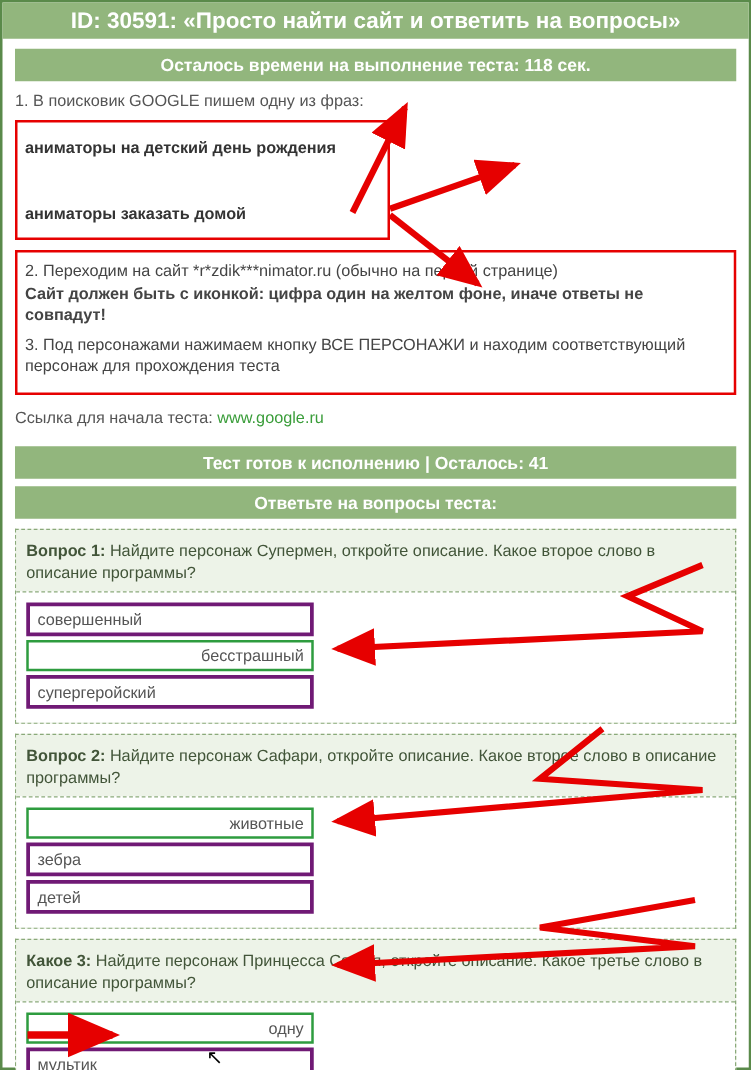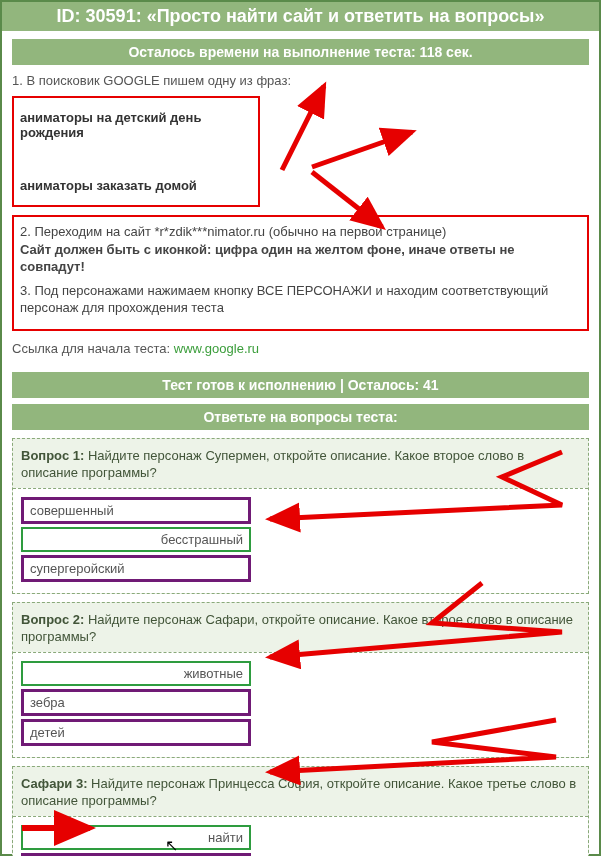--- a/index.html
+++ b/index.html
@@ -2,21 +2,21 @@
 <html><head>
   <meta charset="utf-8">
   <style>
     * { box-sizing: border-box; margin: 0; padding: 0; }
     body { font-family: Arial, sans-serif; font-size: 13px; color: #333; background: #fff; }
     .page { width: 601px; height: 856px; border: 2px solid #5a8a4a; padding: 0; position: relative; }
     .header-bar { background: #92b67d; color: #fff; font-weight: bold; text-align: center; padding: 4px 0; font-size: 18px; }
     .sub-bar { background: #92b67d; color: #fff; font-weight: bold; text-align: center; padding: 5px 0; font-size: 14px; margin: 8px 10px 4px; }
     .content { padding: 0 10px; }
     .instr-line { padding: 4px 0 2px; color: #555; }
-    .phrase-box { border: 2px solid #e60000; padding: 4px; margin: 6px 0; width: 248px; }
+    .phrase-box { border: 2px solid #e60000; padding: 4px; margin: 6px 0; width: 300px; }
     .phrase-box .phrase { font-weight: bold; color: #333; padding: 8px 2px; }
     .phrase-box .gap { height: 22px; }
     .red-big-box { border: 2px solid #e60000; padding: 6px; margin: 8px 0 6px; }
     .red-big-box p { margin-bottom: 6px; line-height: 1.35; color: #444; }
     .bold { font-weight: bold; }
     .link-line { padding: 4px 0 8px; color: #555; }
     .link-line a { color: #3a9d3a; text-decoration: none; }
     .q-container { border: 1px dashed #8aa97a; background: #edf3e8; margin: 8px 0; padding: 0; }
     .q-text-wrap { background: #edf3e8; padding: 8px 8px 6px; }
     .q-text { color: #425539; line-height: 1.35; }
@@ -81,24 +81,24 @@
       </div>
       <div class="answers">
         <div class="answer selected">животные</div>
         <div class="answer">зебра</div>
         <div class="answer">детей</div>
       </div>
     </div>
 
     <div class="q-container">
       <div class="q-text-wrap">
-        <div class="q-text"><b>Сафари 3:</b><span> Найдите персонаж Принцесса София, откройте описание. Какое третье слово в описание программы?</span></div>
+        <div class="q-text"><b>Какое 3:</b><span> Найдите персонаж Принцесса София, откройте описание. Какое третье слово в описание программы?</span></div>
       </div>
       <div class="answers">
-        <div class="answer selected">найти</div>
+        <div class="answer selected">одну</div>
         <div class="answer">мультик</div>
         <div class="answer">игры</div>
       </div>
     </div>
   </div>
 
   <svg class="overlay" width="601" height="856">
     <defs>
       <marker id="ah" markerWidth="10" markerHeight="10" refX="6" refY="3" orient="auto">
         <path d="M0,0 L7,3 L0,6 Z" fill="#e60000"></path>

